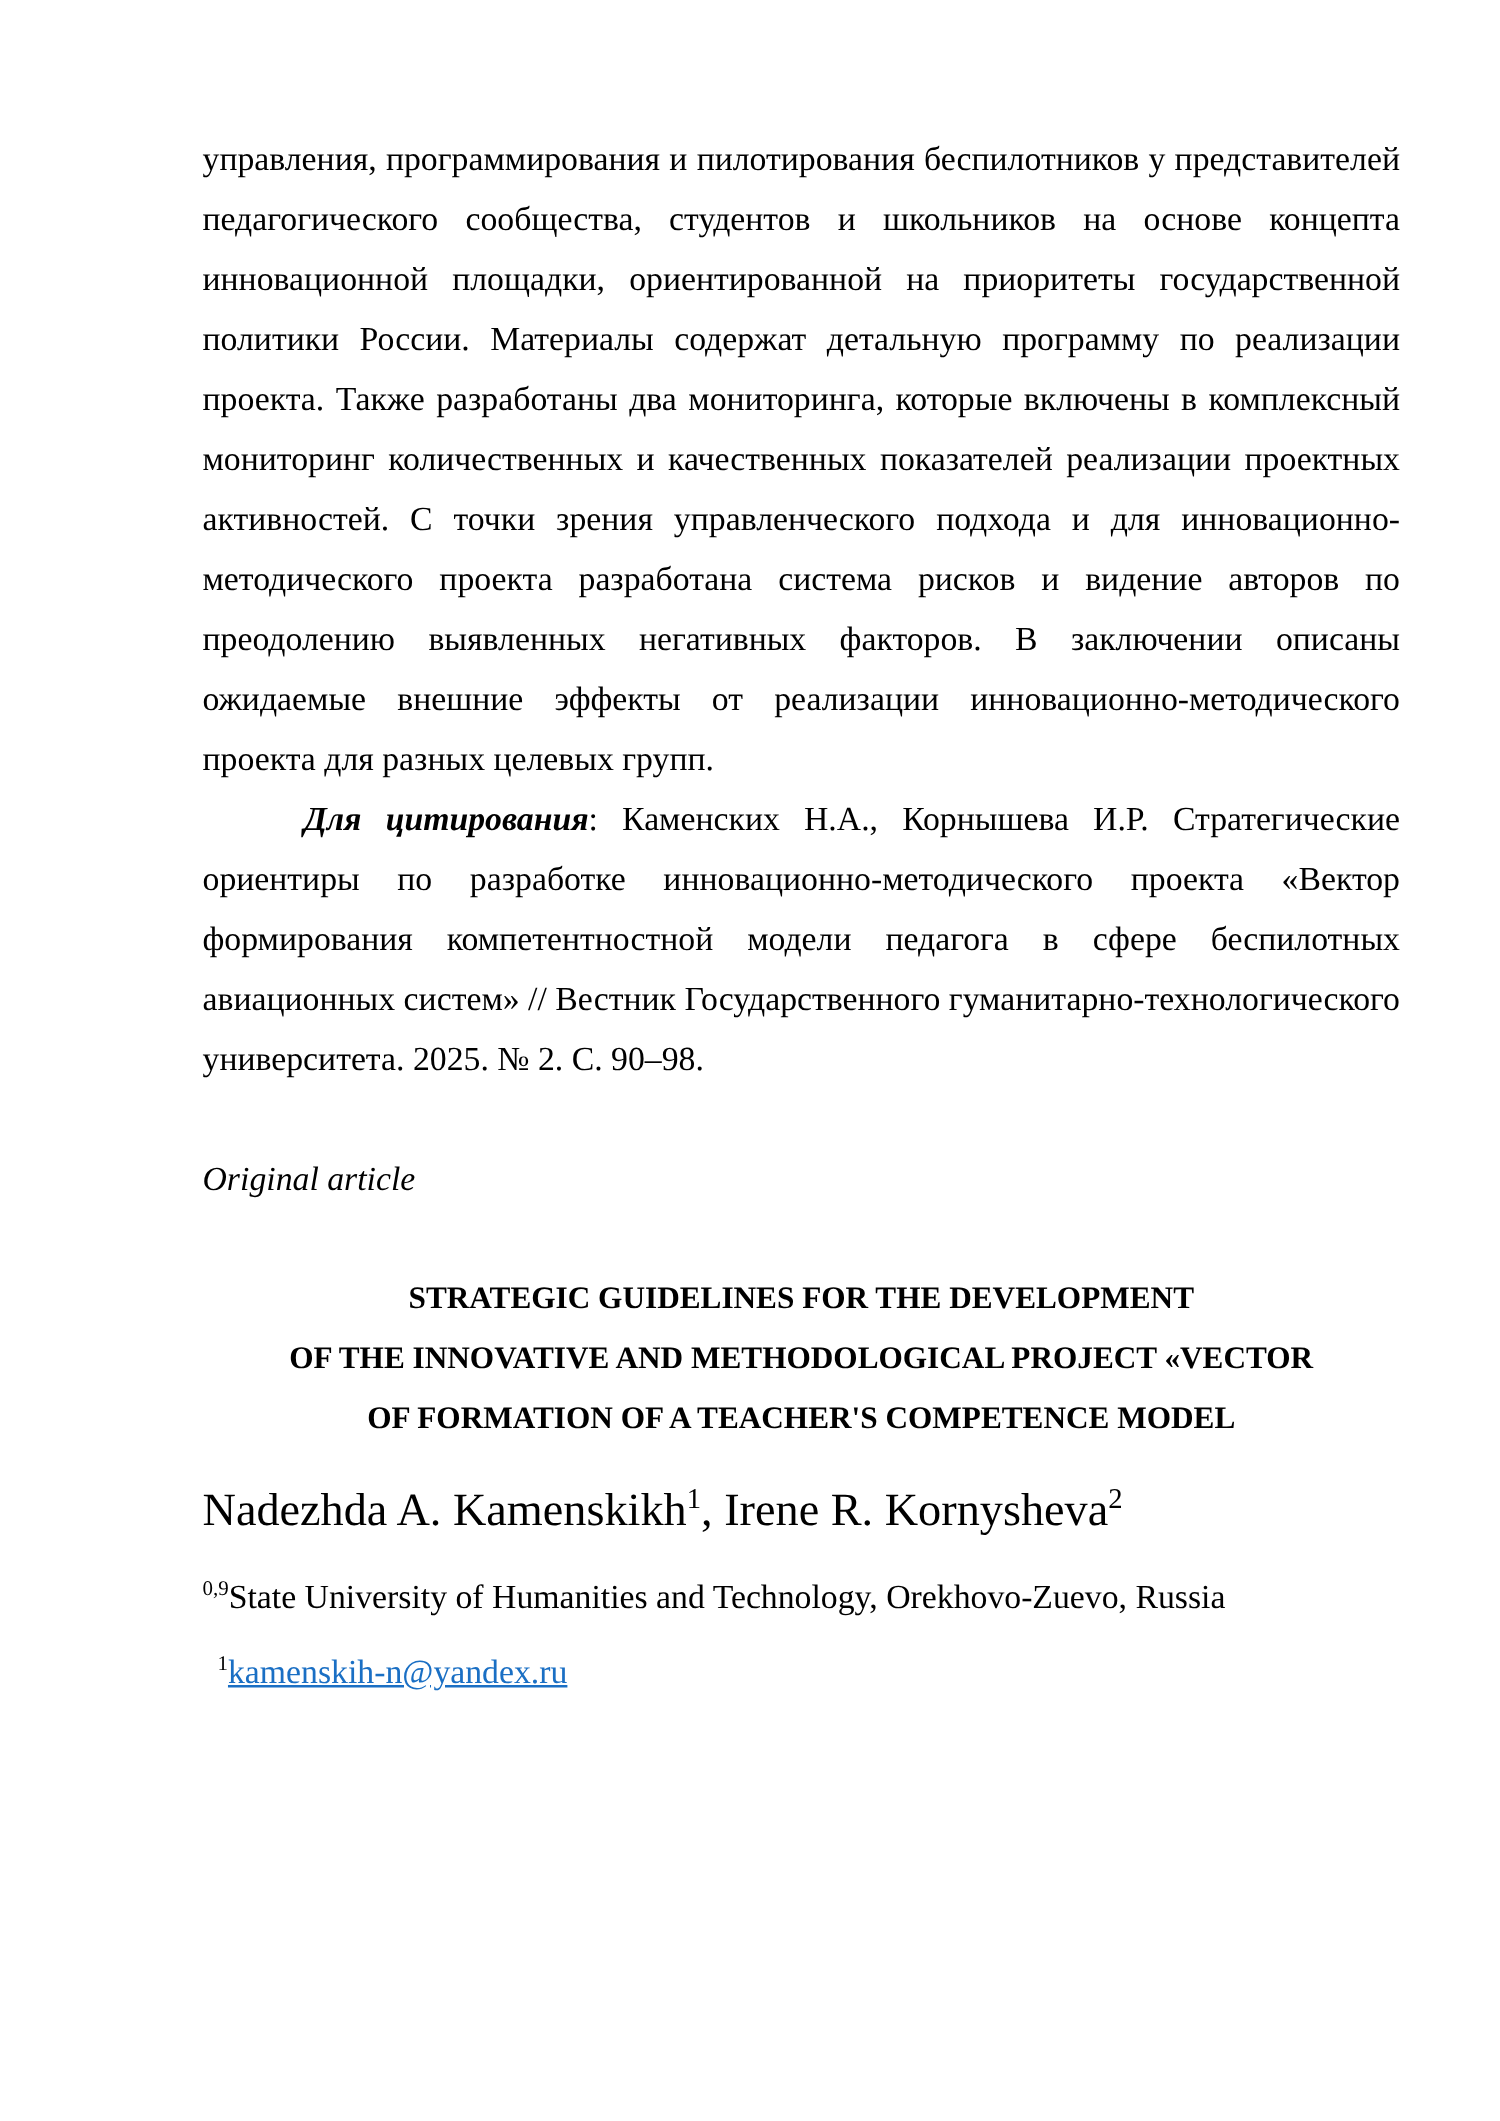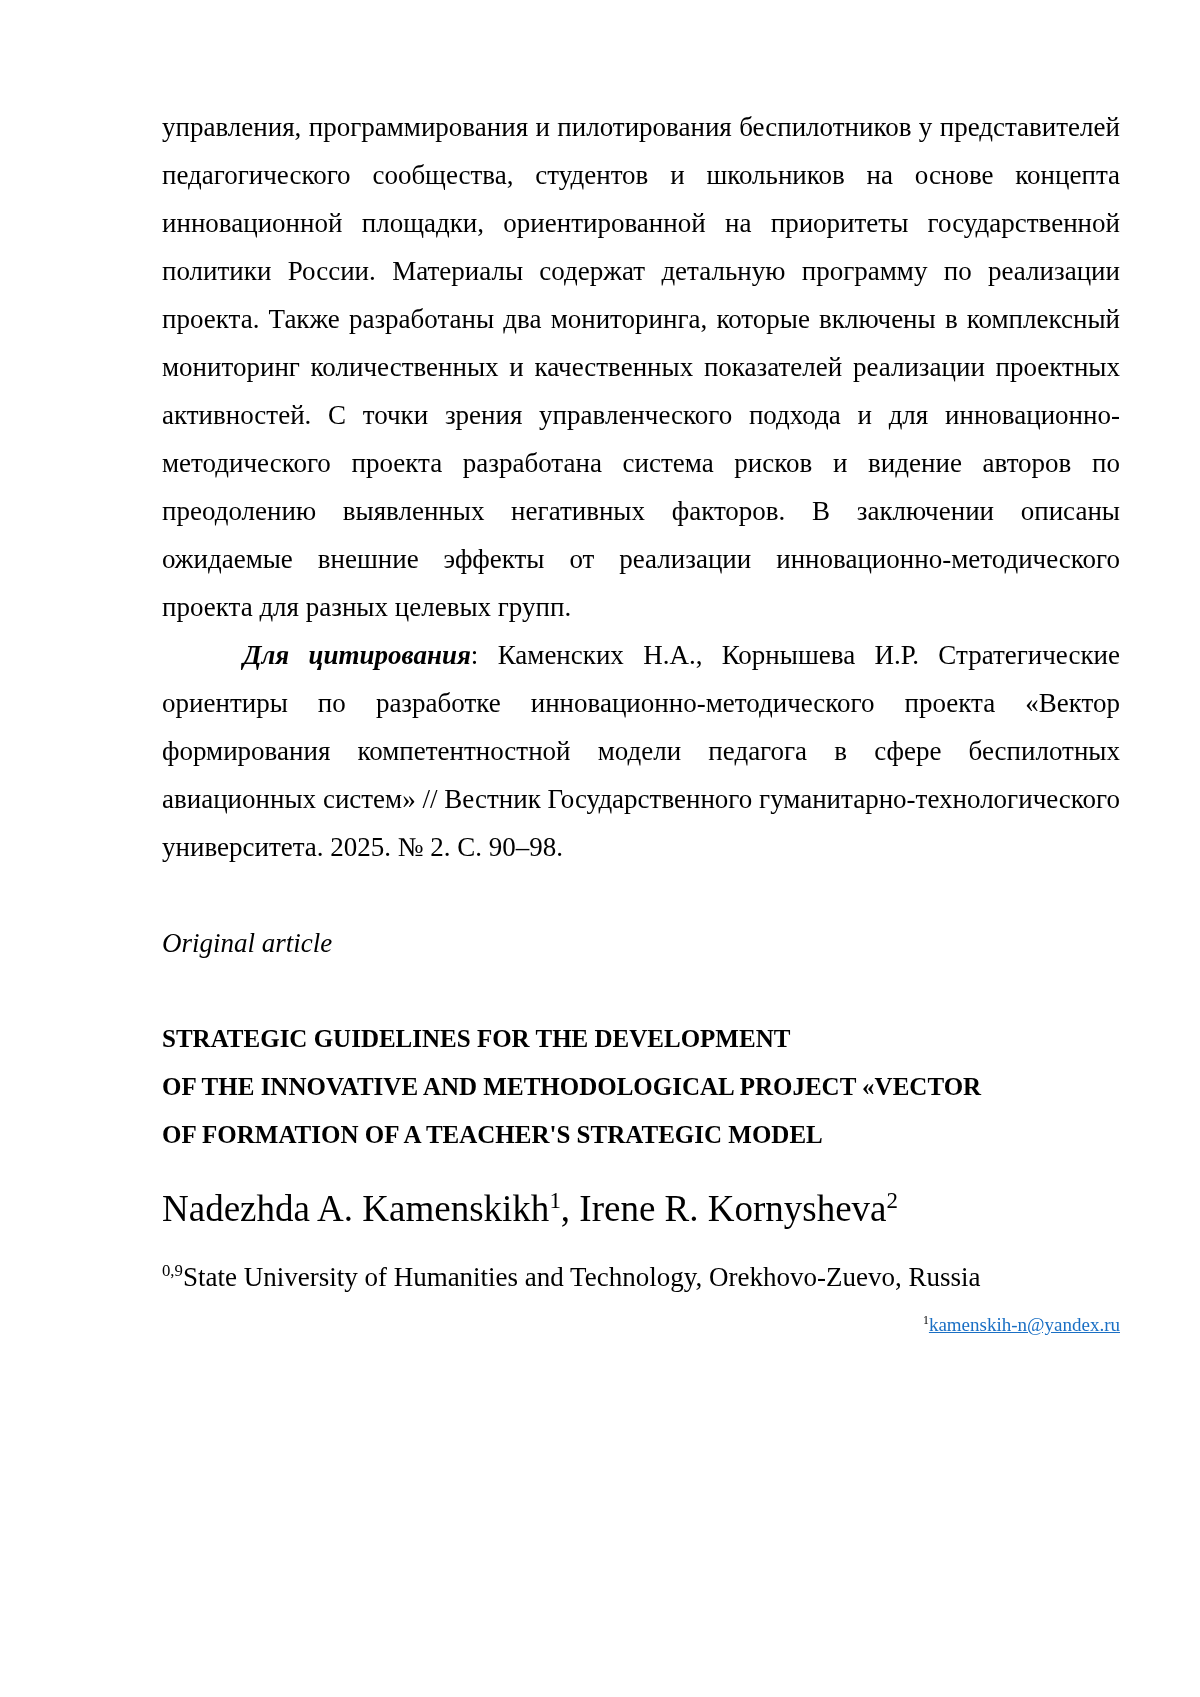--- a/index.html
+++ b/index.html
@@ -41,41 +41,41 @@
     text-align: left;
     font-style: italic;
   }
   .title-block {
     margin: 48px 0 0 0;
   }
   .title-line {
     font-size: 25px;
     line-height: 48px;
     font-weight: bold;
-    text-align: left;
+    text-align: center;
     white-space: nowrap;
   }
   .authors {
     font-size: 37px;
     line-height: 48px;
     font-weight: normal;
     margin: 26px 0 0 0;
     text-align: left;
   }
   .affiliation {
     font-size: 27px;
     line-height: 48px;
     margin: 20px 0 0 0;
     text-align: left;
   }
   .email-line {
-    font-size: 19px;
+    font-size: 27px;
     line-height: 48px;
-    margin: 0;
-    text-align: right;
+    margin: 12px;
+    text-align: left;
   }
   sup {
     font-size: 0.62em;
     line-height: 0;
     vertical-align: super;
   }
   .link {
     color: #1A6FC4;
     text-decoration: underline;
     cursor: pointer;
@@ -89,21 +89,21 @@
   <p class="body-par">управления, программирования и пилотирования беспилотников у представителей педагогического сообщества, студентов и школьников на основе концепта инновационной площадки, ориентированной на приоритеты государственной политики России. Материалы содержат детальную программу по реализации проекта. Также разработаны два мониторинга, которые включены в комплексный мониторинг количественных и качественных показателей реализации проектных активностей. С точки зрения управленческого подхода и для инновационно-методического проекта разработана система рисков и видение авторов по преодолению выявленных негативных факторов. В заключении описаны ожидаемые внешние эффекты от реализации инновационно-методического проекта для разных целевых групп.</p>
 
 
   <p class="body-par first-indent"><span class="label-bi">Для цитирования</span><span>: Каменских Н.А., Корнышева И.Р. Стратегические ориентиры по разработке инновационно-методического проекта «Вектор формирования компетентностной модели педагога в сфере беспилотных авиационных систем» // Вестник Государственного гуманитарно-технологического университета. 2025. № 2. С. 90–98.</span></p>
 
   <p class="article-type">Original article</p>
 
   <div class="title-block">
     <div class="title-line">STRATEGIC GUIDELINES FOR THE DEVELOPMENT</div>
     <div class="title-line">OF THE INNOVATIVE AND METHODOLOGICAL PROJECT «VECTOR</div>
-    <div class="title-line">OF FORMATION OF A TEACHER'S STRATEGIC MODEL</div>
+    <div class="title-line">OF FORMATION OF A TEACHER'S COMPETENCE MODEL</div>
   </div>
 
   <p class="authors"><span>Nadezhda A. Kamenskikh</span><sup>1</sup><span>, Irene R. Kornysheva</span><sup>2</sup></p>
 
   <p class="affiliation"><sup>0,9</sup><span>State University of Humanities and Technology, Orekhovo-Zuevo, Russia</span></p>
 
   <p class="email-line"><sup>1</sup><a class="link">kamenskih-n@yandex.ru</a></p>
 
 </div>
 

